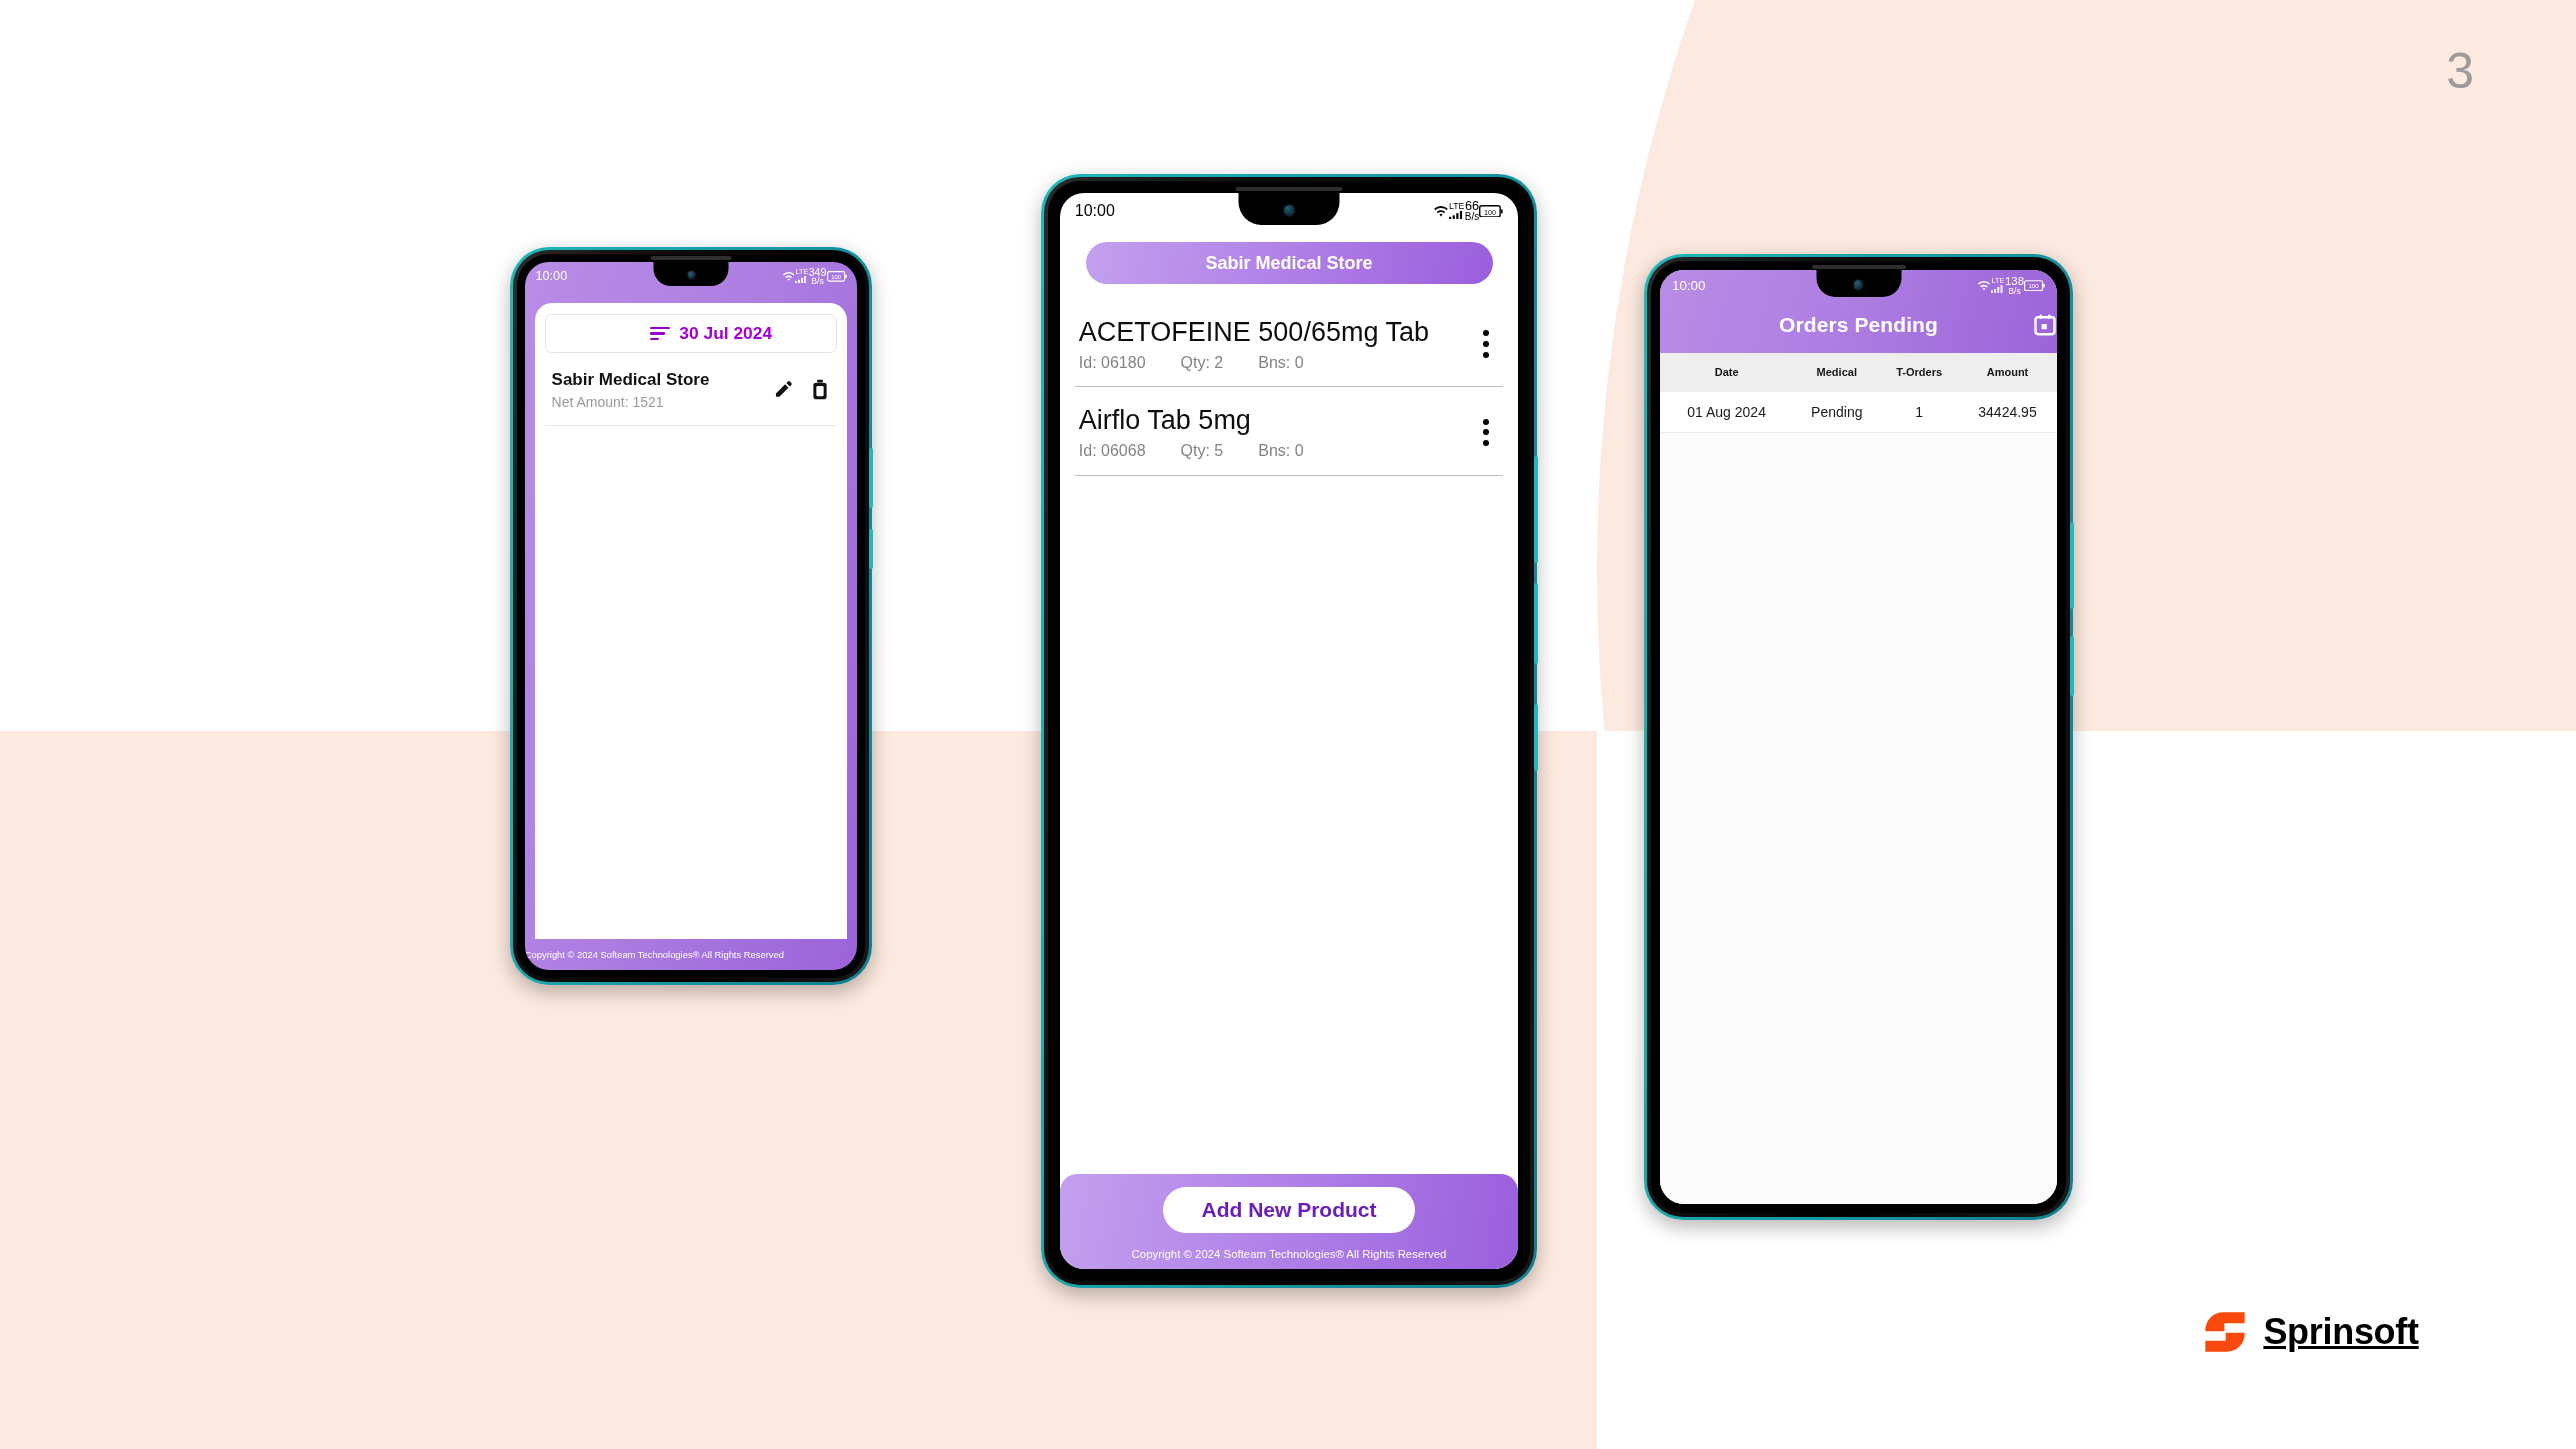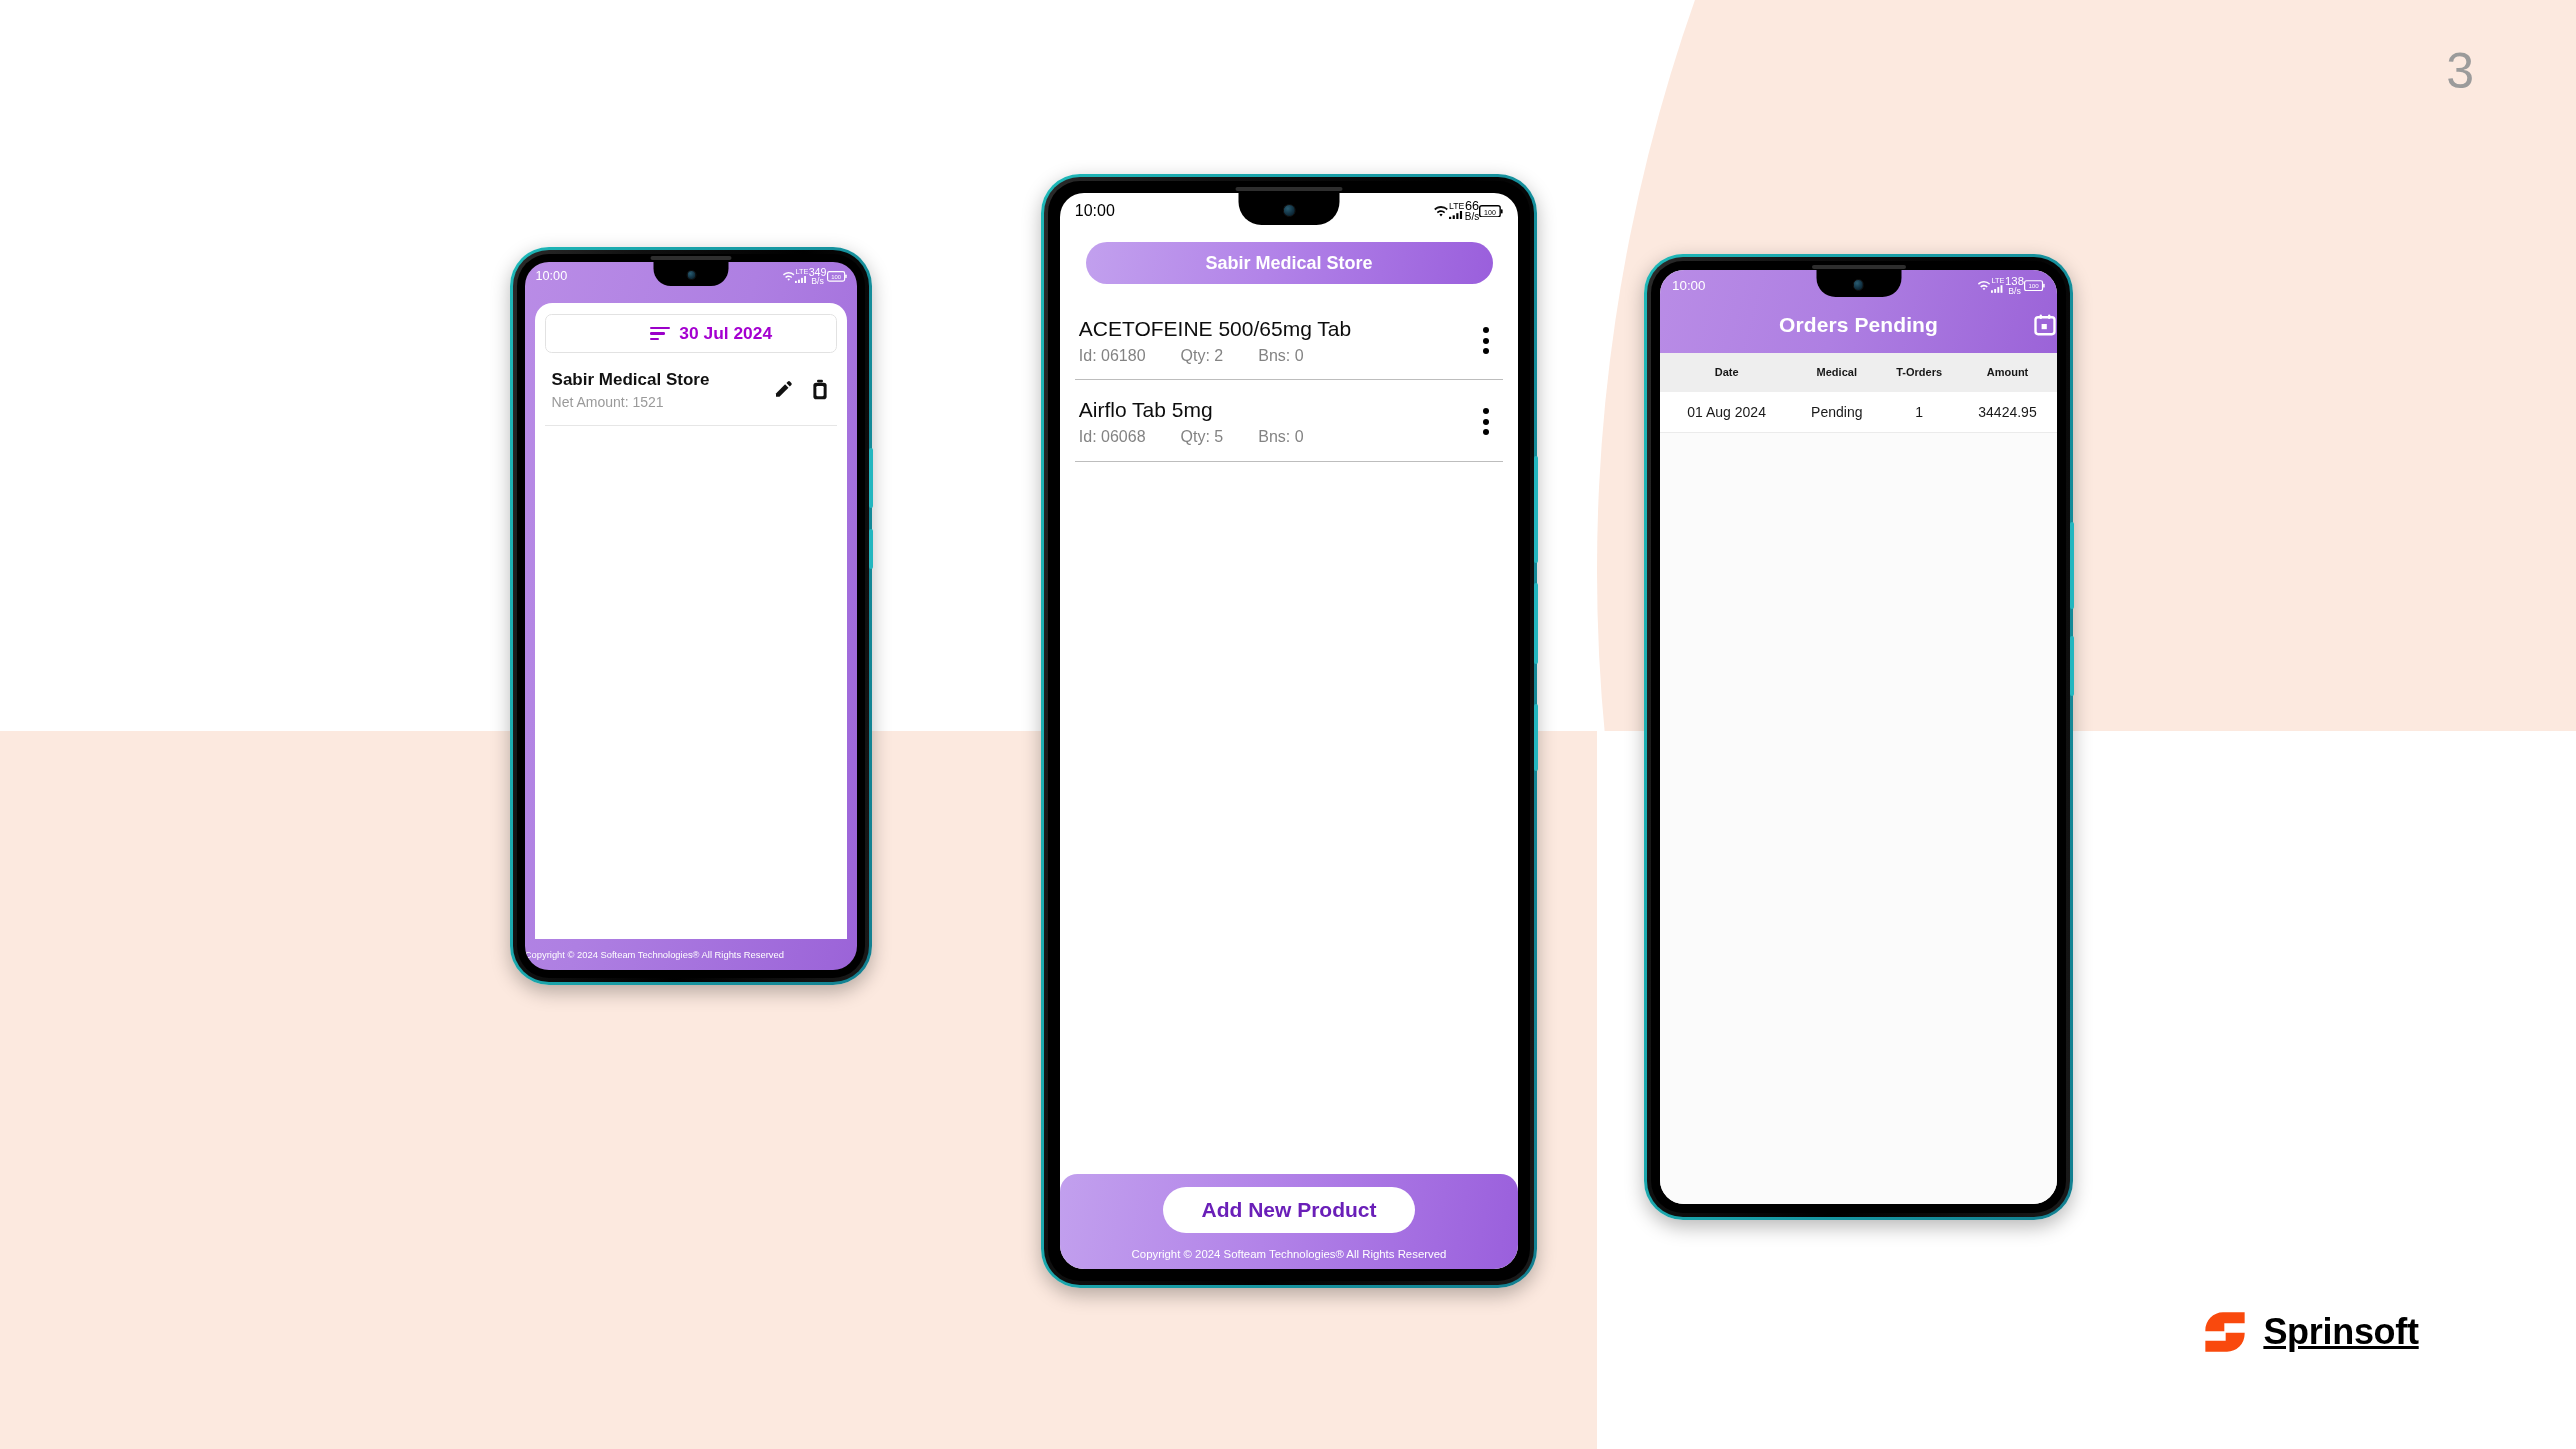--- a/index.html
+++ b/index.html
@@ -203,21 +203,21 @@
     background: linear-gradient(100deg, #c2a0ee 0%, #b283e8 45%, #9a5fdc 100%);
     display: flex; align-items: center; justify-content: center;
     color: #fff; font-weight: 700; font-size: 18px;
   }
   .prod-list { flex: 1 1 auto; padding: 0 14.8px; }
   .prod-row {
     display: flex; align-items: center; justify-content: space-between;
     padding: 17.4px 4px 14.8px 4px;
     border-bottom: 0.7px solid #bdbdbd;
   }
-  .prod-name { font-size: 21px; color: #0d0d0d; font-weight: 400; }
+  .prod-name { font-size: 27px; color: #0d0d0d; font-weight: 400; }
   .prod-meta { display: flex; gap: 35px; margin-top: 6px; }
   .prod-meta span { font-size: 16px; color: #838383; }
   .kebab { display: flex; flex-direction: column; gap: 4.7px; padding: 4px 10.7px; }
   .kebab i { width: 6px; height: 6px; border-radius: 50%; background: #000; display: block; }
 
   .bottom-bar {
     background: linear-gradient(100deg, #c2a0ee 0%, #b283e8 45%, #9a5fdc 100%);
     border-radius: 17.4px 17.4px 0 0;
     padding: 13.4px 0 0 0;
     flex: 0 0 auto;

